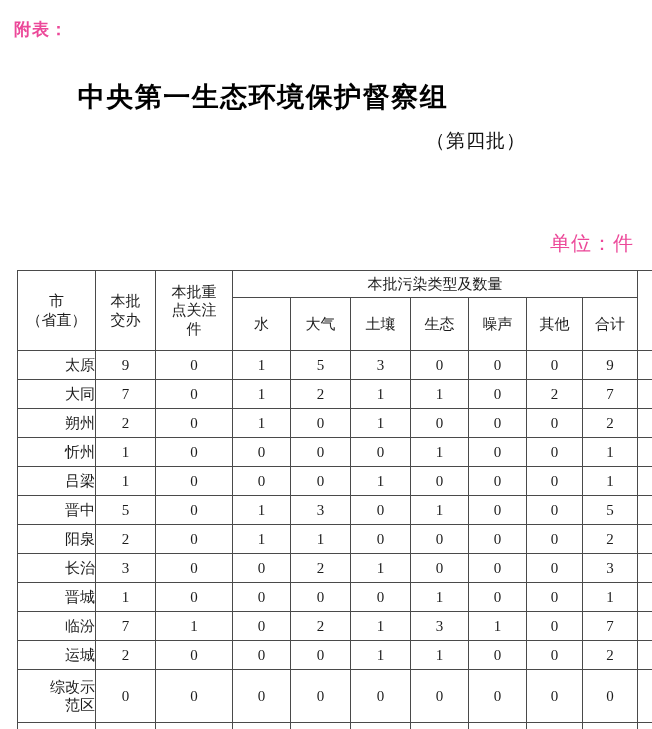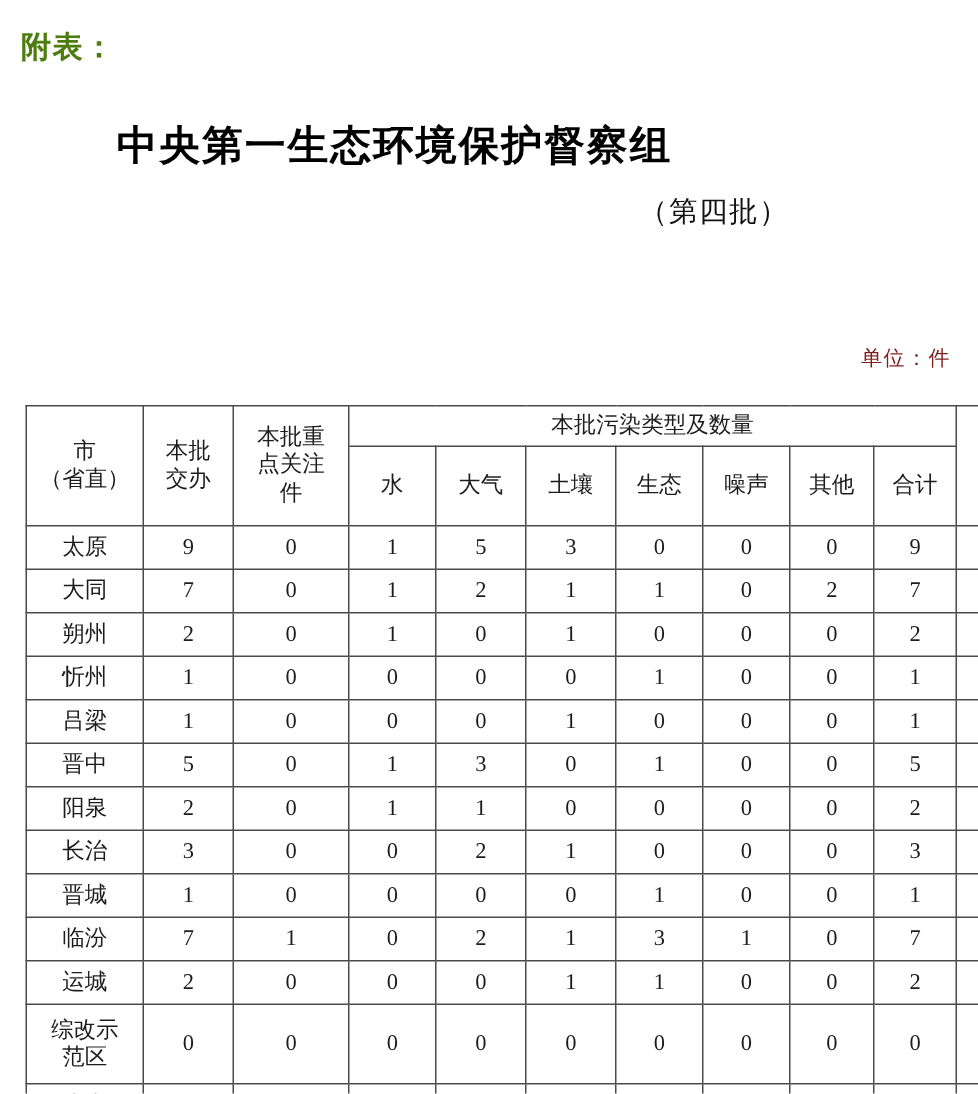--- a/index.html
+++ b/index.html
@@ -23,23 +23,23 @@
     box-sizing: border-box;
   }
 
   
   .attach-label {
     position: absolute;
     left: 14px;
     top: 18px;
     font-family: "Liberation Sans", "DejaVu Sans", sans-serif;
     font-weight: bold;
-    font-size: 20px;
+    font-size: 17px;
     letter-spacing: 1px;
-    color: #4d7c0f;
+    color: #ec4899;
     white-space: pre;
   }
 
   
   .title-block {
     position: absolute;
     left: 0;
     top: 78px;
     width: 526px;
     text-align: center;
@@ -62,23 +62,23 @@
     white-space: pre;
     text-align: right;
   }
 
   
   .unit-note {
     position: absolute;
     right: 18px;
     top: 230px;
     font-family: "Liberation Serif", "DejaVu Serif", serif;
-    font-size: 14px;
+    font-size: 20px;
     letter-spacing: 1px;
-    color: #7f1d1d;
+    color: #ec4899;
     white-space: pre;
   }
 
   
   .table-wrap {
     position: absolute;
     left: 17px;
     top: 270px;
     width: 618px;
   }
@@ -119,20 +119,21 @@
   table.stat-table tbody tr.double td {
     height: 52px;
   }
   .hdr-stack {
     display: block;
     white-space: pre-line;
   }
   .cityname {
     white-space: pre-line;
     display: block;
+    text-align: right;
   }
 
   
   .table-wrap table.stat-table {
     border: 1px solid #2e2e2e;
   }
 </style>
 </head>
 <body>
 

